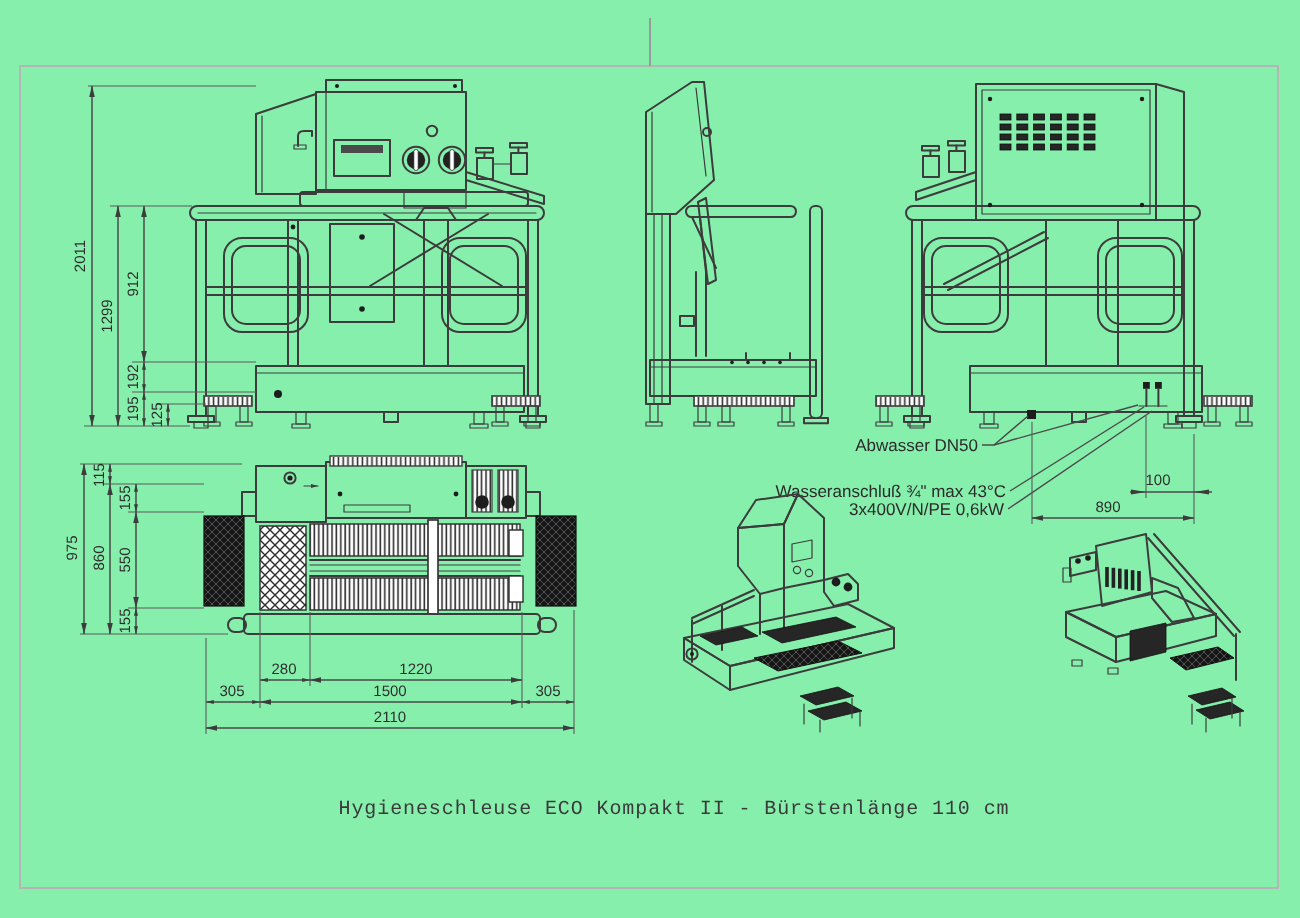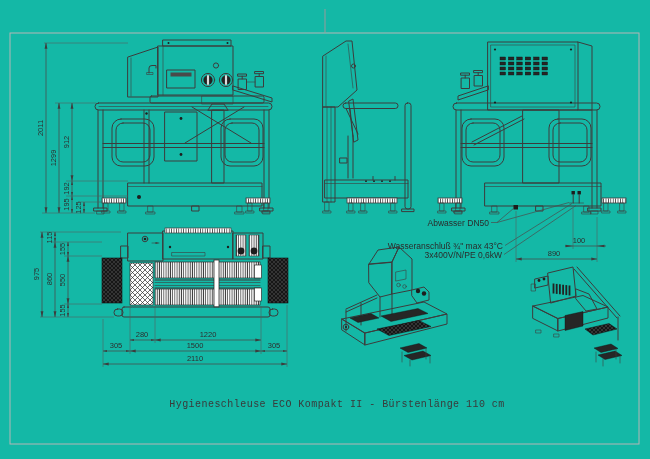--- a/index.html
+++ b/index.html
@@ -1,16 +1,16 @@
 <!DOCTYPE html>
 <html><head>
 <meta charset="utf-8">
 <style>
   html,body{margin:0;padding:0;background:#fff;}
-  #stage{position:relative;width:650px;height:459px;background:#14b8a6;overflow:hidden;
+  #stage{position:relative;width:650px;height:459px;background:#86efac;overflow:hidden;
          font-family:"Liberation Sans",sans-serif;}
   svg{position:absolute;left:0;top:0;}
   .ln{fill:none;stroke:#3c3c3c;stroke-width:1;stroke-linecap:round;stroke-linejoin:round}
   .tn{fill:none;stroke:#3c3c3c;stroke-width:.6;stroke-linecap:round;stroke-linejoin:round}
   .fl{fill:#1d1d1d;stroke:none}
   .dk{fill:#262626;stroke:#111;stroke-width:.4}
   .dim{fill:none;stroke:#4a4a4a;stroke-width:.75}
   .ext{fill:none;stroke:#5a5a5a;stroke-width:.55}
   .ldr{fill:none;stroke:#4a4a4a;stroke-width:.7}
   .dtxt{font:7.5px "Liberation Sans",sans-serif;fill:#2e2e2e}

